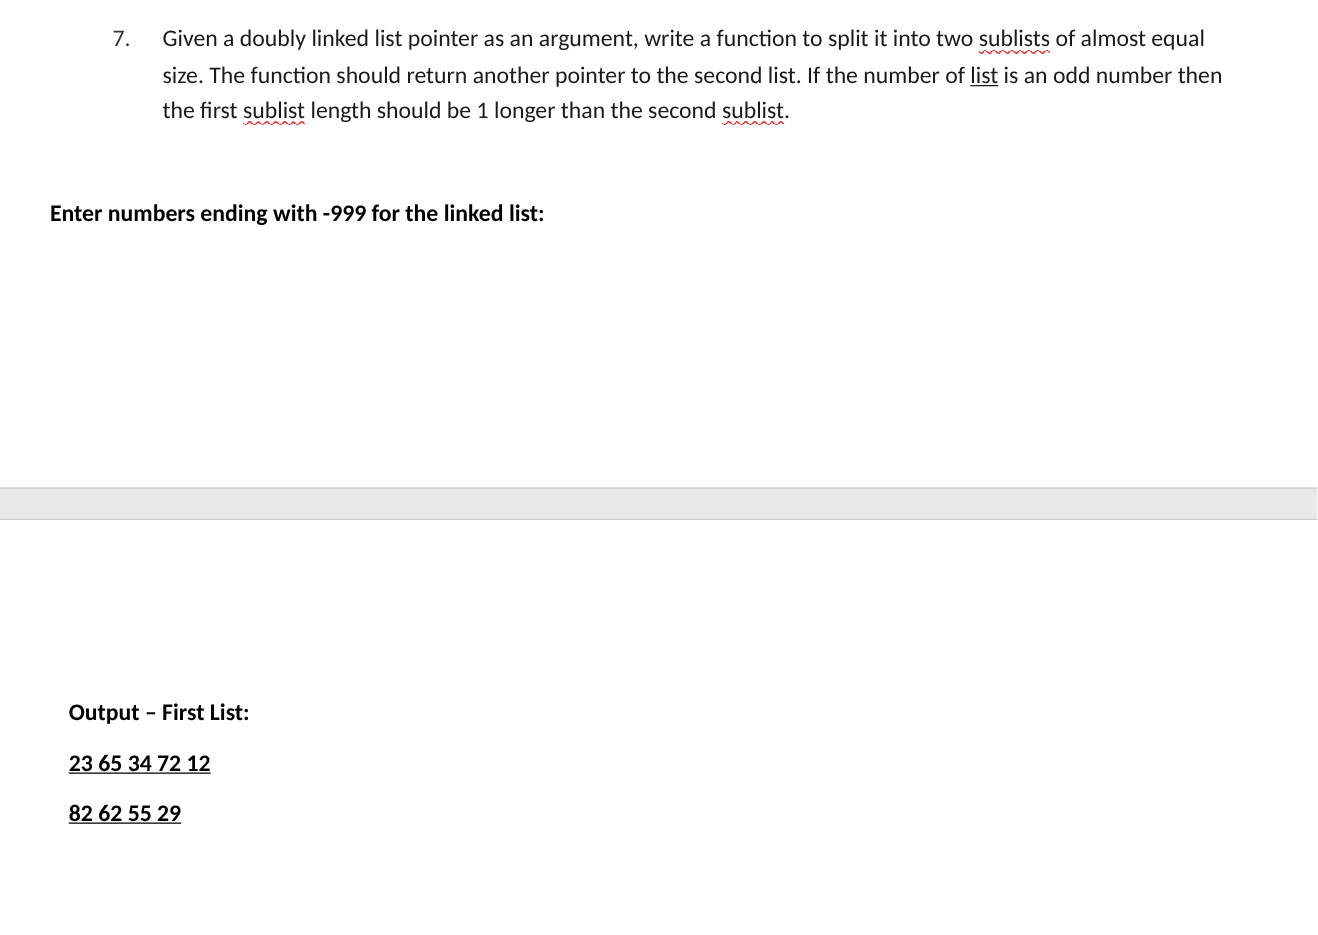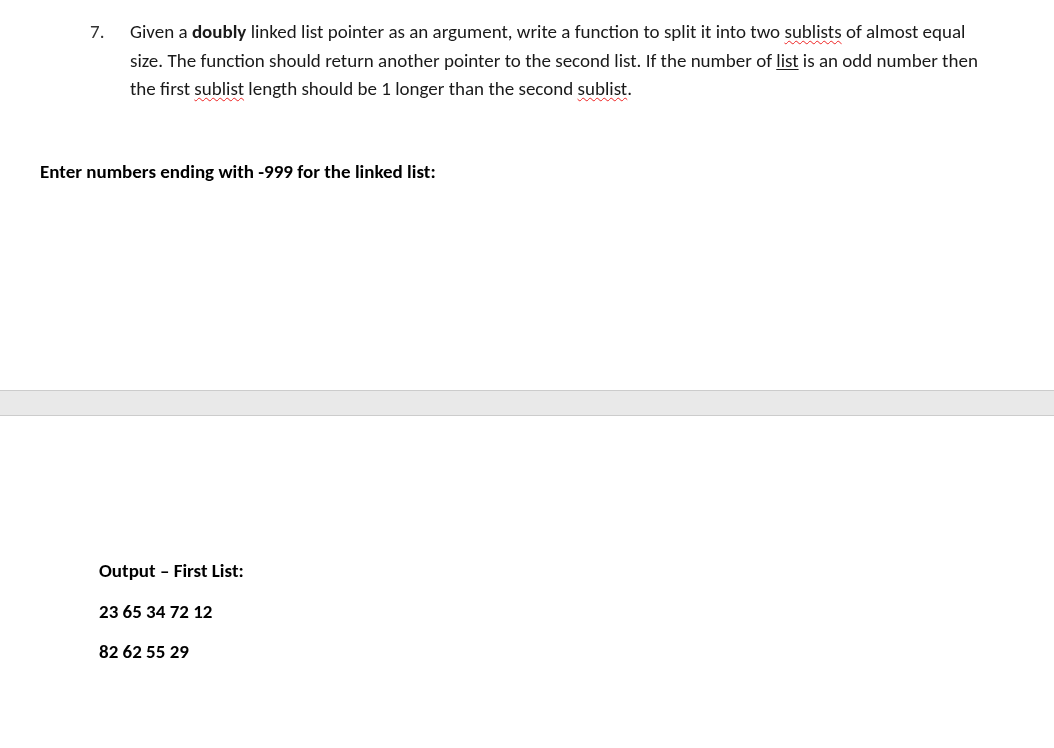--- a/index.html
+++ b/index.html
@@ -28,21 +28,21 @@
     .question-number {
       width: 40px;
       flex-shrink: 0;
       color: #333;
     }
     .question-text {
       flex: 1;
       color: #1a1a1a;
     }
     .bold {
-      font-weight: bold;
+      font-weight: normal;
     }
     .spell-red {
       text-decoration-line: underline;
       text-decoration-style: wavy;
       text-decoration-color: #e22;
       text-decoration-thickness: 1.2px;
       text-underline-offset: 2px;
     }
     .spell-blue {
       text-decoration-line: underline;
@@ -76,24 +76,24 @@
       position: absolute;
       top: 558px;
       left: 55px;
       right: 60px;
     }
     .output-line {
       font-weight: bold;
       font-size: 19px;
       margin-bottom: 14px;
       line-height: 1.4;
-      margin-left: 44px;
     }
     .normal-weight {
       font-weight: bold;
+      text-decoration: underline;
     }
   </style>
 </head>
 <body>
 
 <div class="question-block">
   <div class="question-row">
     <div class="question-number">7.</div>
     <div class="question-text">
       <span>Given a </span><span class="bold">doubly</span><span> linked list pointer as an argument, write a function to split it into two </span><span class="spell-red">sublists</span><span> of almost equal size. The function should return another pointer to the second list. If the number of </span><span class="spell-blue">list</span><span> is an odd number then the first </span><span class="spell-red">sublist</span><span> length should be 1 longer than the second </span><span class="spell-red">sublist</span><span>.</span>

